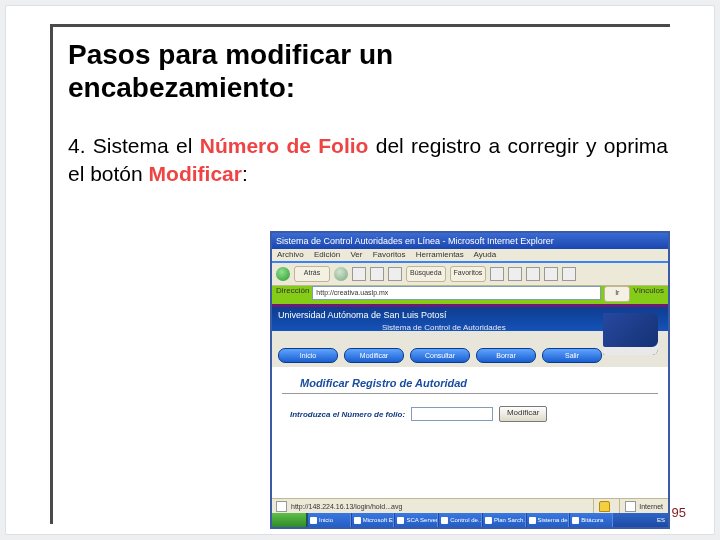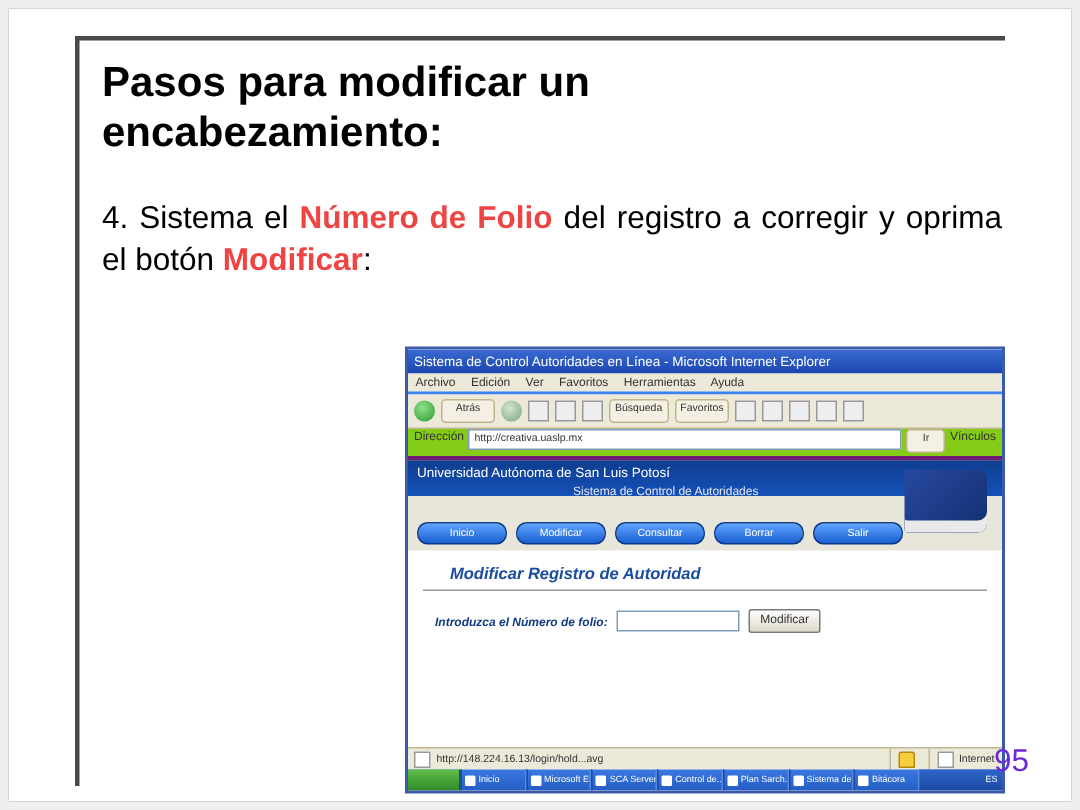--- a/index.html
+++ b/index.html
@@ -38,21 +38,21 @@
 .statusbar{position:absolute;left:0;right:0;bottom:14px;height:14px;background:#ece9d8;border-top:1px solid #c0b890;display:flex;align-items:center;font-size:7px;color:#333;padding-left:4px;gap:4px}
 .status-icon{width:9px;height:9px;background:#fff;border:1px solid #999}
 .lock-icon{width:9px;height:9px;background:#f4d03f;border:1px solid #b8860b;border-radius:2px 2px 0 0}
 .status-spacer{flex:1}
 .status-zone{border-left:1px solid #c0b890;height:100%;display:flex;align-items:center;padding:0 5px;gap:3px}
 .taskbar{position:absolute;left:0;right:0;bottom:0;height:14px;background:linear-gradient(#3a77e0,#245ec4);display:flex;align-items:stretch}
 .startbtn{width:34px;background:linear-gradient(#5fbf4c,#2f8a25);border-right:1px solid #1e5a18}
 .taskitem{flex:1;max-width:62px;border-left:1px solid #1d4aa0;border-right:1px solid #5a8ae0;font-size:6px;color:#fff;display:flex;align-items:center;padding-left:2px;gap:2px;overflow:hidden;white-space:nowrap}
 .taskicon{width:7px;height:7px;background:#fff;border-radius:1px;flex-shrink:0}
 .tray{width:52px;background:linear-gradient(#2f65c9,#1c4aa3);display:flex;align-items:center;justify-content:flex-end;padding-right:3px;font-size:6px;color:#fff}
-.pagenum{position:absolute;right:28px;bottom:14px;font-family:Verdana,Arial,sans-serif;font-size:21px;color:#6d28d9}
+.pagenum{position:absolute;right:28px;bottom:14px;font-family:Verdana,Arial,sans-serif;font-size:13px;color:#7f1d1d}
 </style>
 </head>
 <body>
 
 <div class="slide">
   <div class="rule-top"></div>
   <div class="rule-left"></div>
 
   <div class="title">Pasos para modificar un encabezamiento:</div>
 

